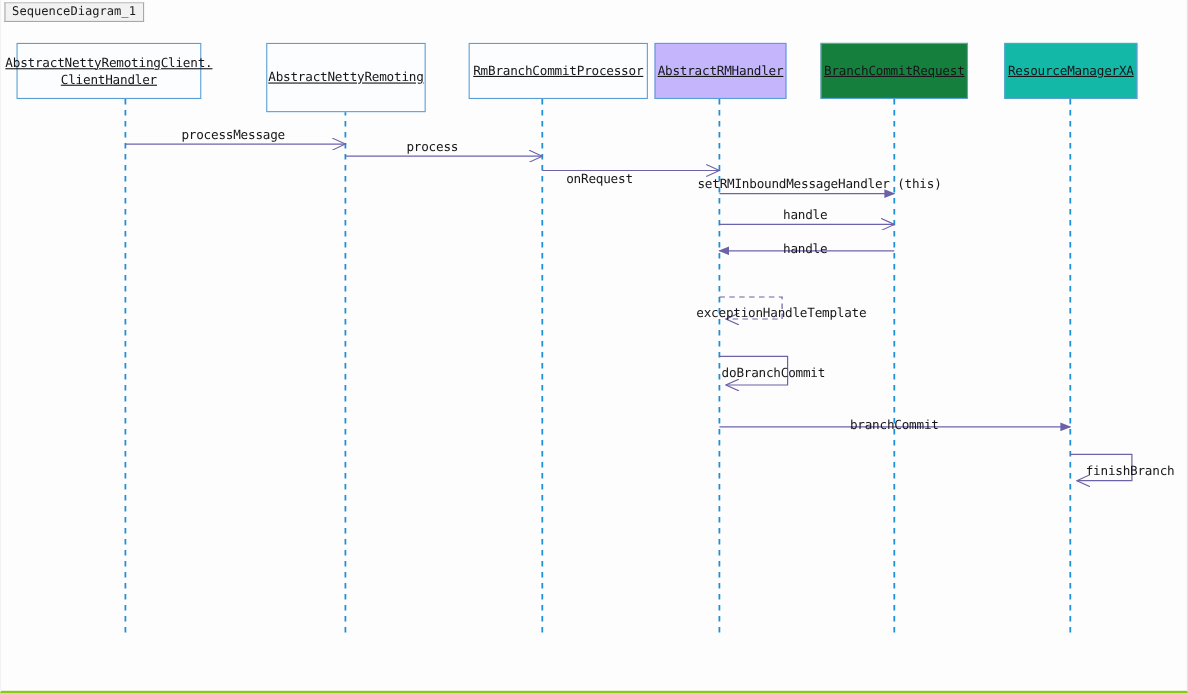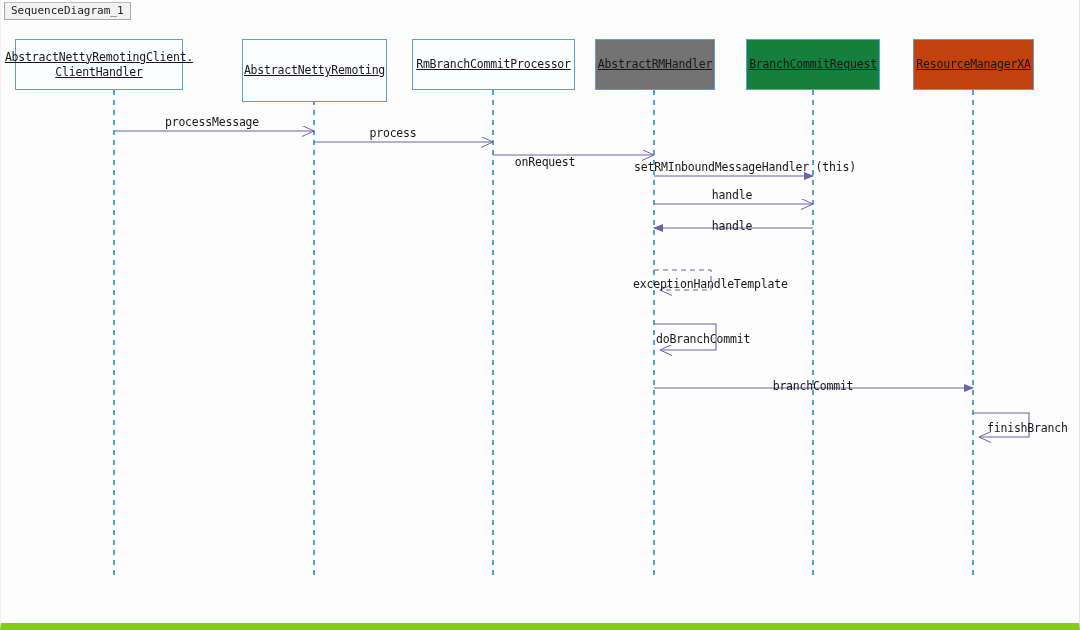--- a/index.html
+++ b/index.html
@@ -13,21 +13,21 @@
     font-family: "DejaVu Sans Mono", "Liberation Mono", monospace;
     overflow: hidden;
   }
   #canvas {
     position: relative;
     width: 1080px;
     height: 630px;
     background: #fdfdfd;
     box-sizing: border-box;
     border-right: 1px solid #e2e2e6;
-    border-bottom: 7px solid #84cc16;
+    border-bottom: 2px solid #84cc16;
     border-left: 1px solid #f2f2f4;
   }
   #diagram-svg {
     position: absolute;
     left: 0; top: 0;
     width: 1080px;
     height: 630px;
   }
   
   #title-tab {
@@ -124,30 +124,30 @@
   </svg>
 
   <div id="boxes-layer">
       <div class="lifeline-box" style="left: 14px; top: 39px; width: 168px; height: 51px; border-color: rgb(90, 159, 212); background: rgb(251, 253, 255);">
         <div class="lbl" style="color: rgb(23, 23, 26);">AbstractNettyRemotingClient.
 ClientHandler</div>
       </div>
       <div class="lifeline-box" style="left: 241px; top: 39px; width: 145px; height: 63px; border-color: rgb(90, 159, 212); background: rgb(251, 253, 255);">
         <div class="lbl" style="color: rgb(23, 23, 26);">AbstractNettyRemoting</div>
       </div>
-      <div class="lifeline-box" style="left: 411px; top: 39px; width: 163px; height: 51px; border-color: rgb(90, 159, 212); background: rgb(251, 253, 255);">
+      <div class="lifeline-box" style="left: 425px; top: 39px; width: 163px; height: 51px; border-color: rgb(90, 159, 212); background: rgb(251, 253, 255);">
         <div class="lbl" style="color: rgb(23, 23, 26);">RmBranchCommitProcessor</div>
       </div>
-      <div class="lifeline-box" style="left: 594px; top: 39px; width: 120px; height: 51px; border-color: rgb(90, 159, 212); background: #737373;">
+      <div class="lifeline-box" style="left: 594px; top: 39px; width: 120px; height: 51px; border-color: rgb(90, 159, 212); background: #c4b5fd;">
         <div class="lbl" style="color: rgb(23, 23, 26);">AbstractRMHandler</div>
       </div>
       <div class="lifeline-box" style="left: 745px; top: 39px; width: 134px; height: 51px; border-color: rgb(90, 159, 212); background: #15803d;">
         <div class="lbl" style="color: rgb(23, 23, 26);">BranchCommitRequest</div>
       </div>
-      <div class="lifeline-box" style="left: 912px; top: 39px; width: 121px; height: 51px; border-color: rgb(90, 159, 212); background: #c2410c;">
+      <div class="lifeline-box" style="left: 912px; top: 39px; width: 121px; height: 51px; border-color: rgb(90, 159, 212); background: #14b8a6;">
         <div class="lbl" style="color: rgb(23, 23, 26);">ResourceManagerXA</div>
       </div>
     </div>
   <div id="labels-layer">
       <div class="msg-label" style="left: 211px; top: 115px; color: rgb(23, 23, 26);">processMessage</div>
       <div class="msg-label" style="left: 392px; top: 126px; color: rgb(23, 23, 26);">process</div>
       <div class="msg-label" style="left: 544px; top: 139px; color: rgb(23, 23, 26); margin-top: 16px;">onRequest</div>
       <div class="msg-label" style="left: 744px; top: 160px; color: rgb(23, 23, 26);">setRMInboundMessageHandler (this)</div>
       <div class="msg-label" style="left: 731px; top: 188px; color: rgb(23, 23, 26);">handle</div>
       <div class="msg-label" style="left: 731px; top: 219px; color: rgb(23, 23, 26);">handle</div>

